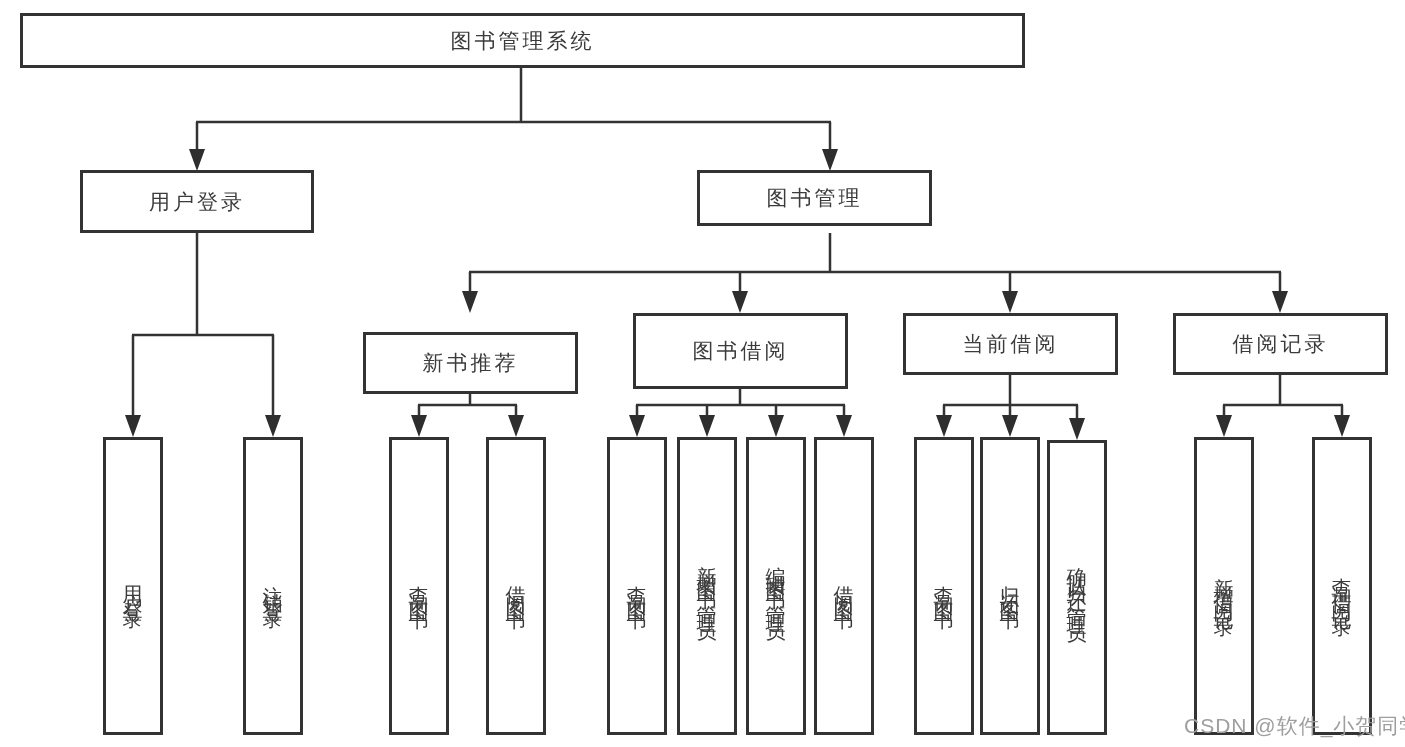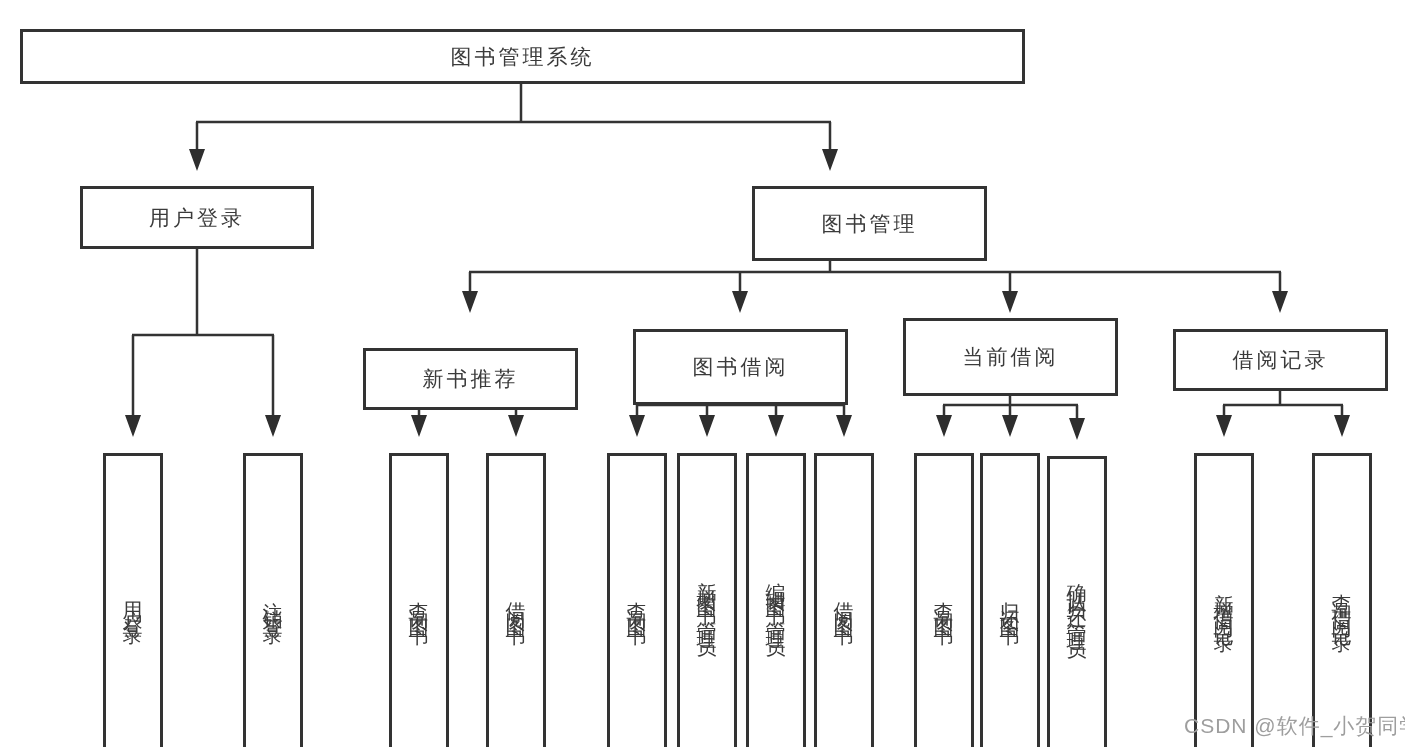--- a/index.html
+++ b/index.html
@@ -20,21 +20,20 @@
   .node {
     position: absolute;
     box-sizing: border-box;
     background: #ffffff;
     border: 3px solid #333333;
     color: #3b3b3b;
     display: flex;
     align-items: center;
     justify-content: center;
     z-index: 2;
-    margin-top: 16px;
   }
   .hbox { font-size: 21px; letter-spacing: 3px; }
   .root { font-size: 21px; }
   .vbox { font-size: 20px; }
   .vbox .vtext {
     writing-mode: vertical-rl;
     text-orientation: mixed;
     letter-spacing: 8px;
     line-height: 1;
   }
@@ -73,25 +72,25 @@
       M462 291h16l-8 22z M732 291h16l-8 22z M1002 291h16l-8 22z M1272 291h16l-8 22z
       M411 415h16l-8 22z M508 415h16l-8 22z
       M629 415h16l-8 22z M699 415h16l-8 22z M768 415h16l-8 22z M836 415h16l-8 22z
       M936 415h16l-8 22z M1002 415h16l-8 22z M1069 418h16l-8 22z
       M1216 415h16l-8 22z M1334 415h16l-8 22z"></path>
   </svg>
 
   <div class="node hbox root" style="left:20px; top:13px; width:1005px; height:55px;">图书管理系统</div>
 
   <div class="node hbox" style="left:80px; top:170px; width:234px; height:63px;">用户登录</div>
-  <div class="node hbox" style="left:752px; top:170px; width:235px; height:75px;">图书管理</div>
+  <div class="node hbox" style="left:697px; top:170px; width:235px; height:56px;">图书管理</div>
 
   <div class="node hbox" style="left:363px; top:332px; width:215px; height:62px;">新书推荐</div>
   <div class="node hbox" style="left:633px; top:313px; width:215px; height:76px;">图书借阅</div>
-  <div class="node hbox" style="left:903px; top:302px; width:215px; height:78px;">当前借阅</div>
+  <div class="node hbox" style="left:903px; top:313px; width:215px; height:62px;">当前借阅</div>
   <div class="node hbox" style="left:1173px; top:313px; width:215px; height:62px;">借阅记录</div>
 
   <div class="node vbox" style="left:103px; top:437px; width:60px; height:298px;">
     <span class="vtext">用户登录</span>
   </div>
   <div class="node vbox" style="left:243px; top:437px; width:60px; height:298px;">
     <span class="vtext">注销登录</span>
   </div>
 
   <div class="node vbox" style="left:389px; top:437px; width:60px; height:298px;">

